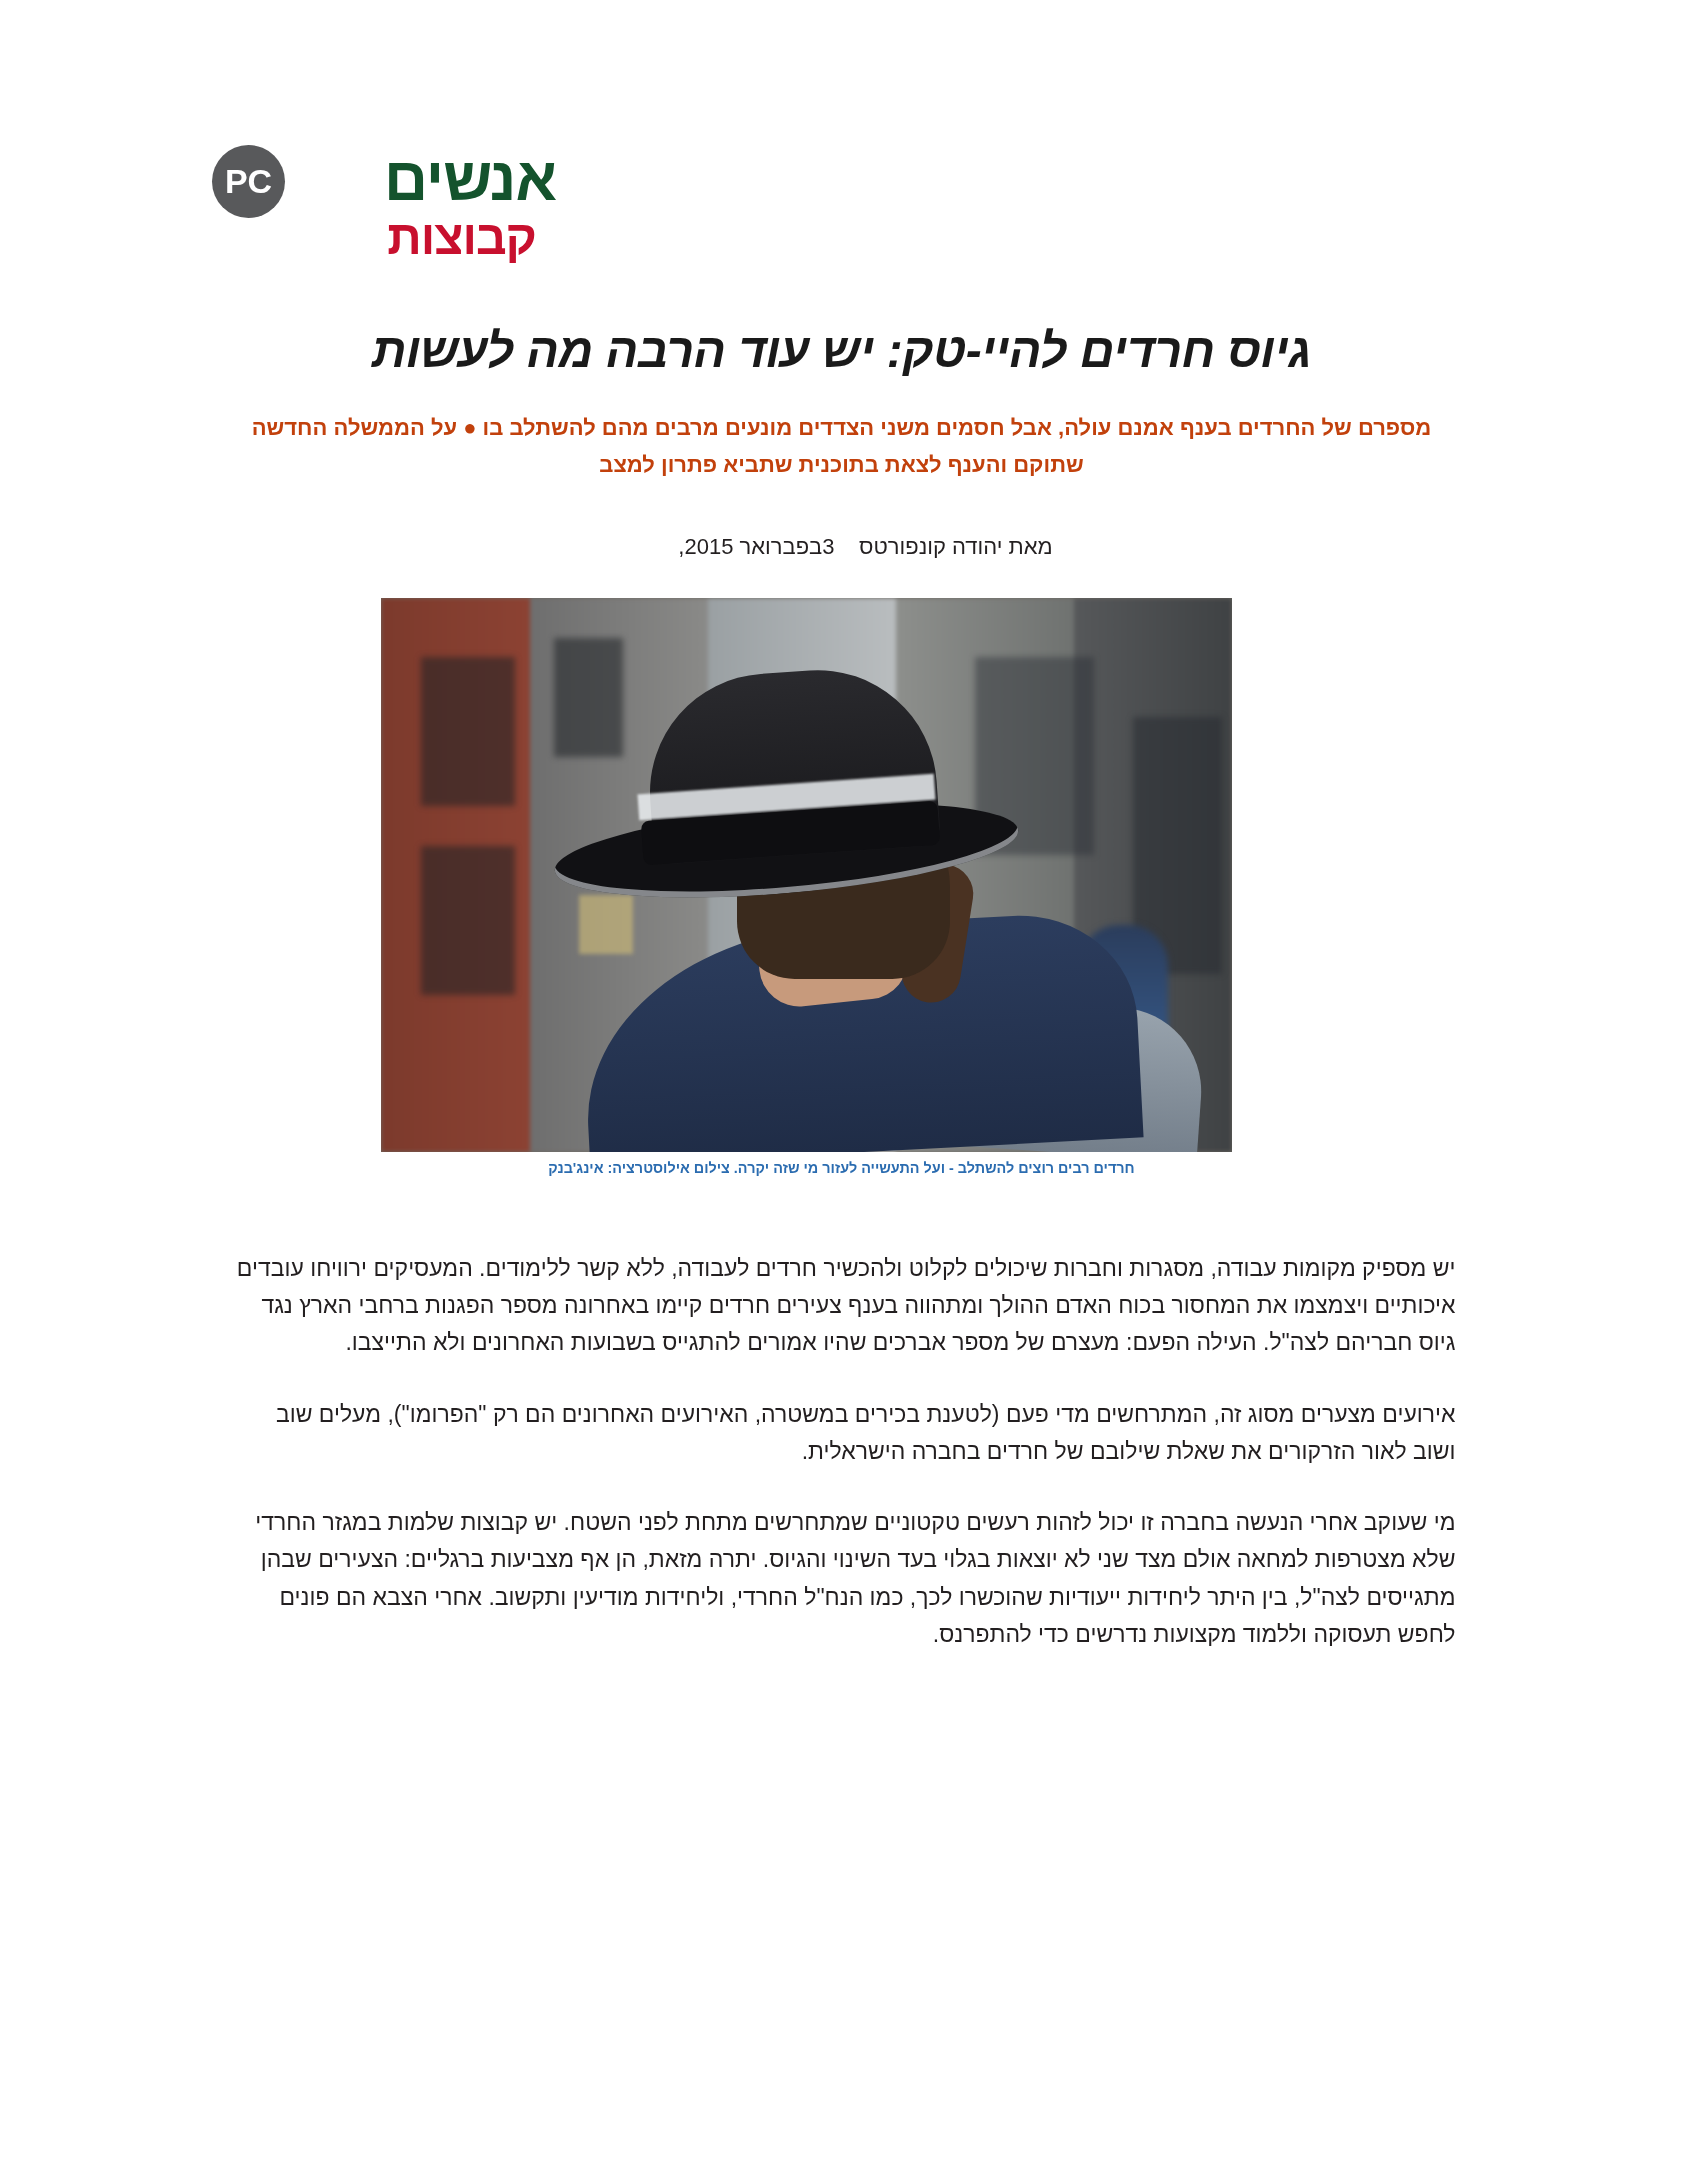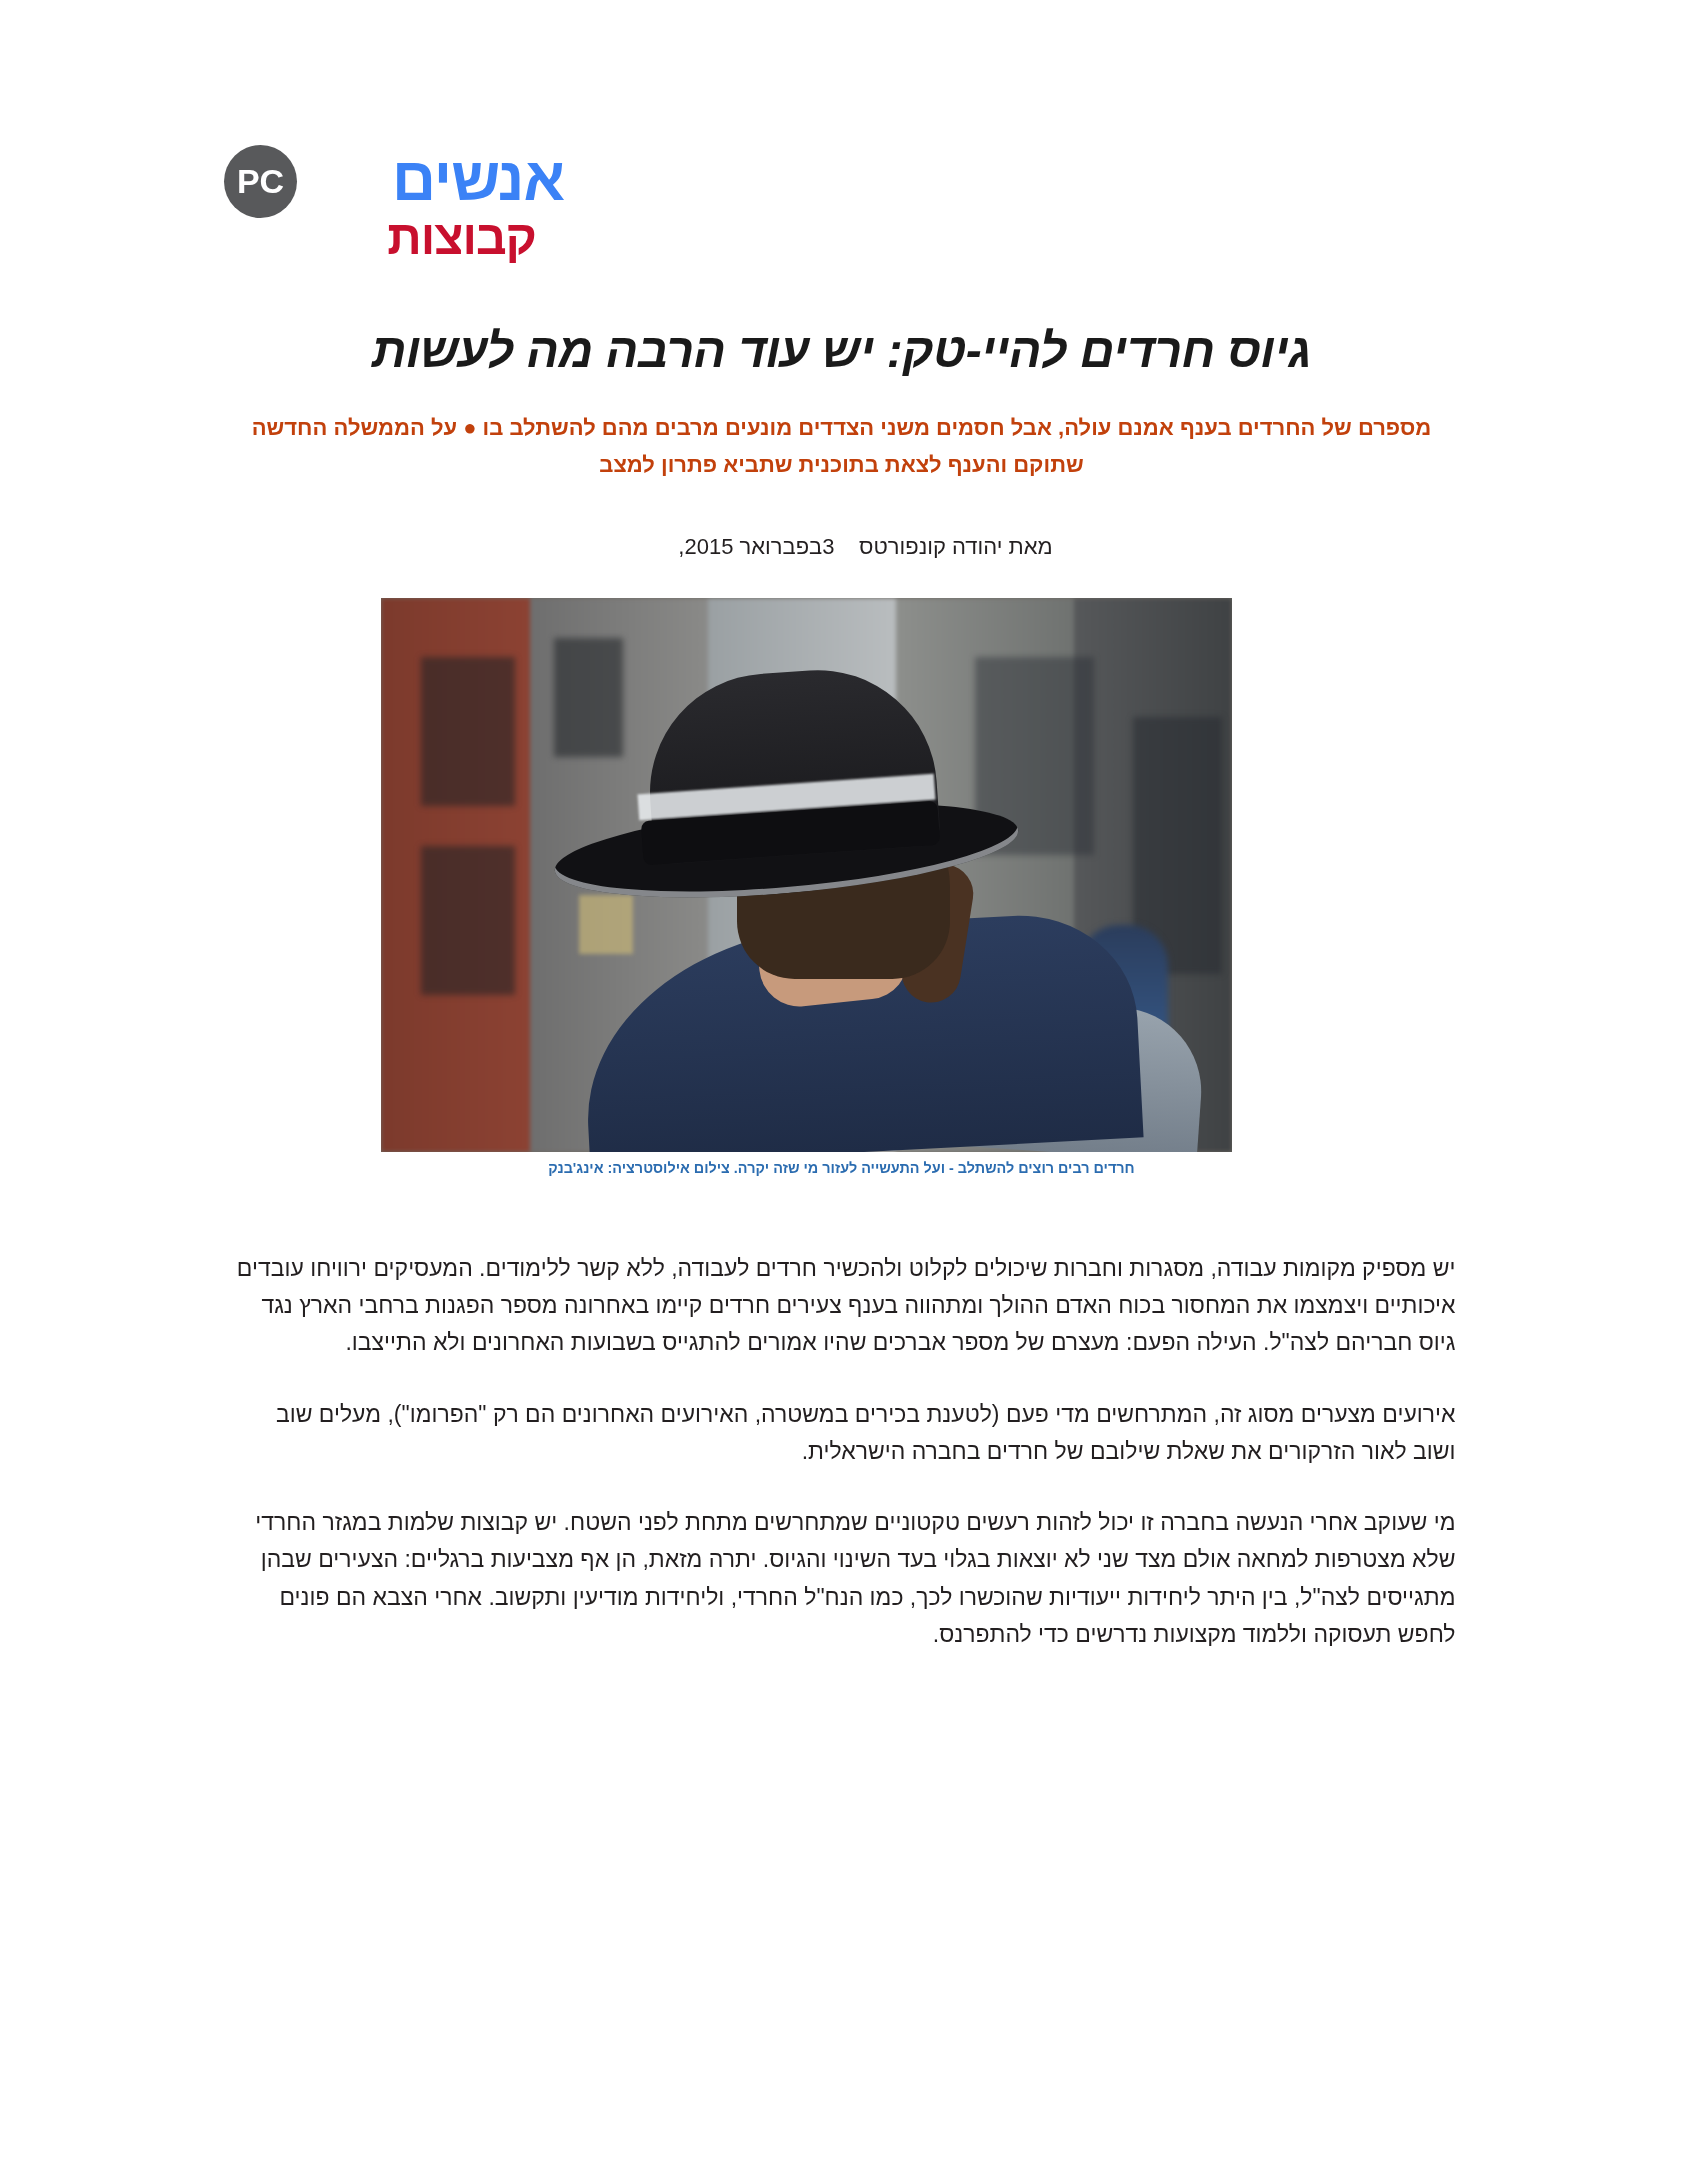--- a/index.html
+++ b/index.html
@@ -32,42 +32,42 @@
   }
   .logo {
     position: relative;
     width: 356px;
     height: 134px;
     direction: rtl;
   }
   .logo-line1 {
     position: absolute;
     top: 0;
-    right: 0;
+    right: 8px;
     font-size: 61px;
     font-weight: bold;
-    color: #3b82f6;
+    color: #14532d;
     letter-spacing: -1px;
     line-height: 1;
     font-family: "Liberation Sans", sans-serif;
   }
   .logo-line2 {
     position: absolute;
     top: 65px;
     right: 28px;
     font-size: 48px;
     font-weight: bold;
     color: #c8102e;
     letter-spacing: -1px;
     line-height: 1;
   }
   .logo-badge {
     position: absolute;
     top: -4px;
-    left: 16px;
+    left: 4px;
     width: 73px;
     height: 73px;
     border-radius: 50%;
     background: #58595b;
     color: #ffffff;
     font-size: 34px;
     font-weight: bold;
     display: flex;
     align-items: center;
     justify-content: center;

